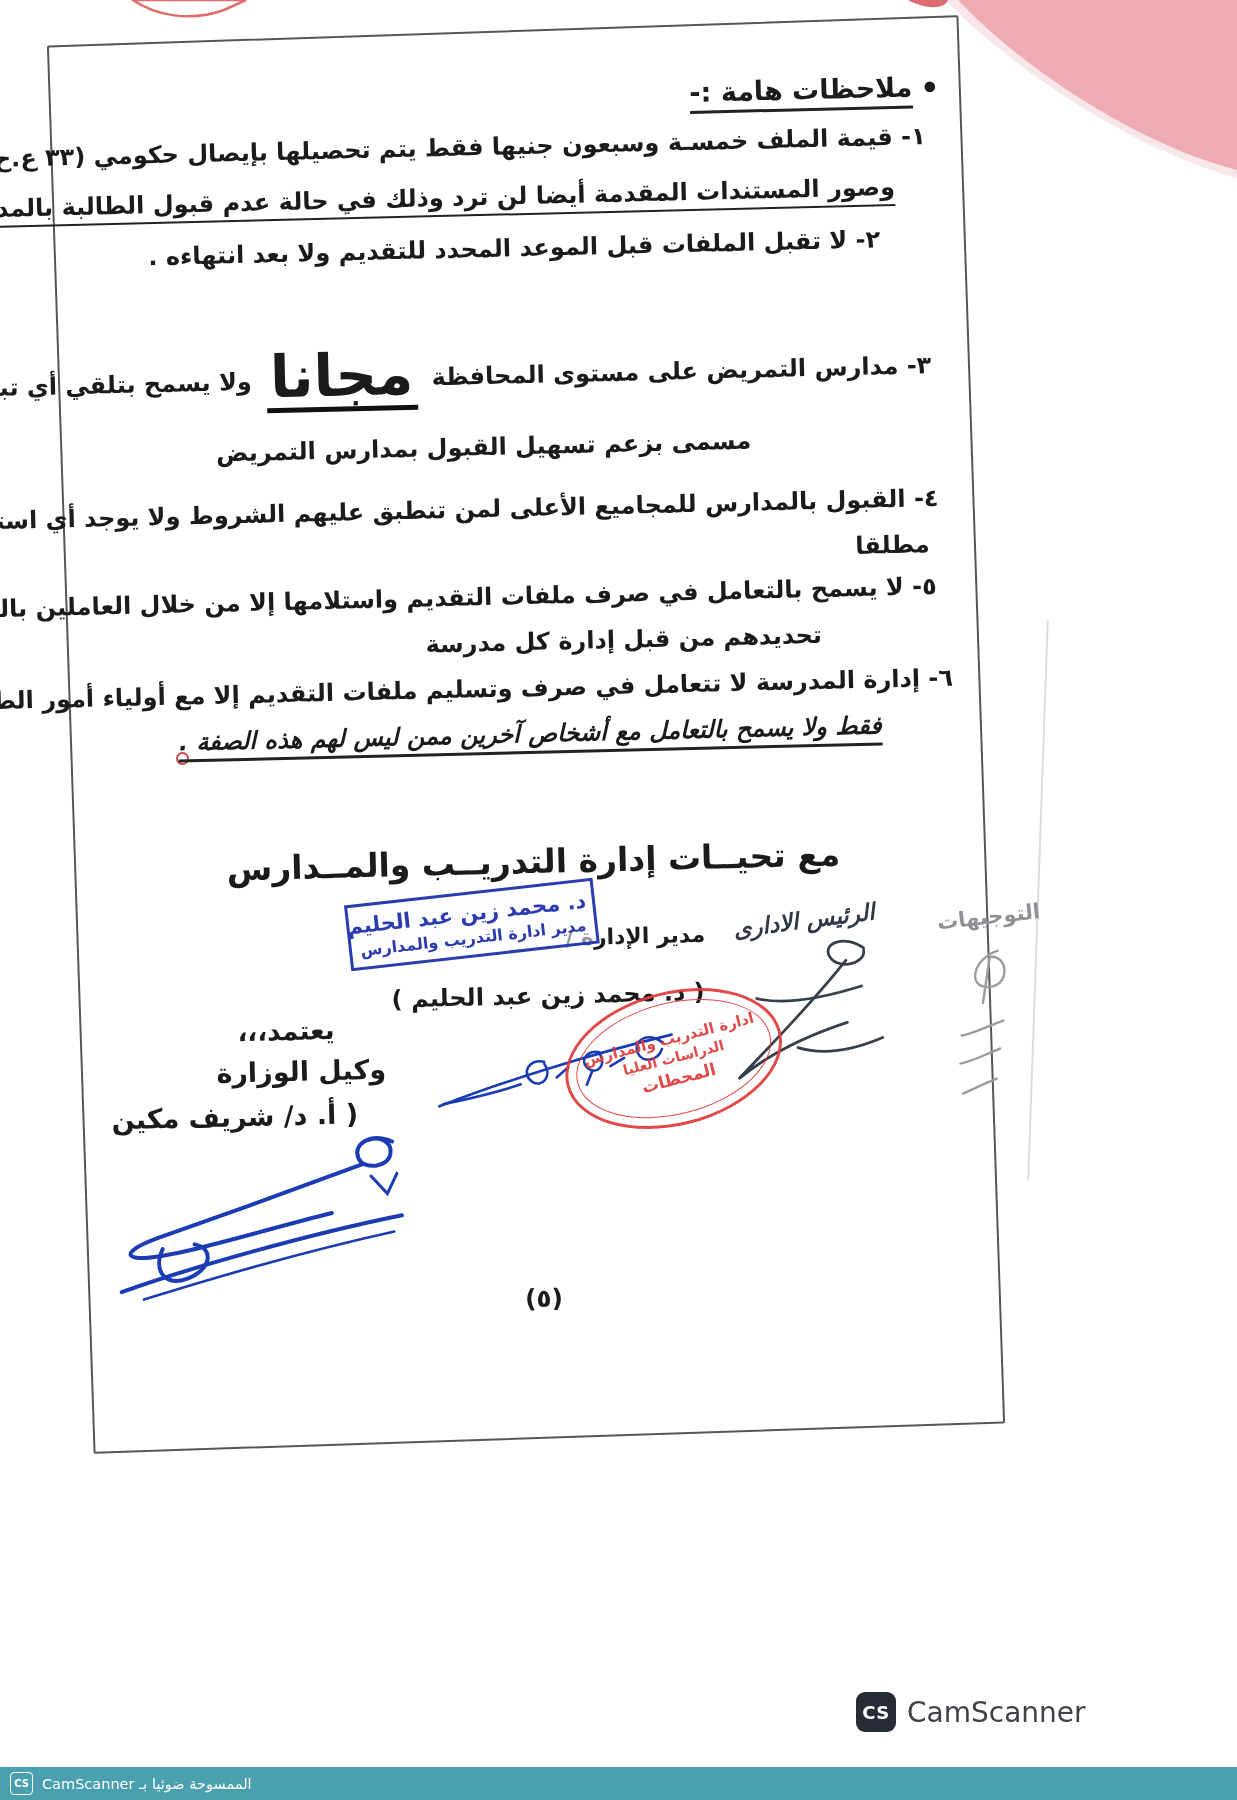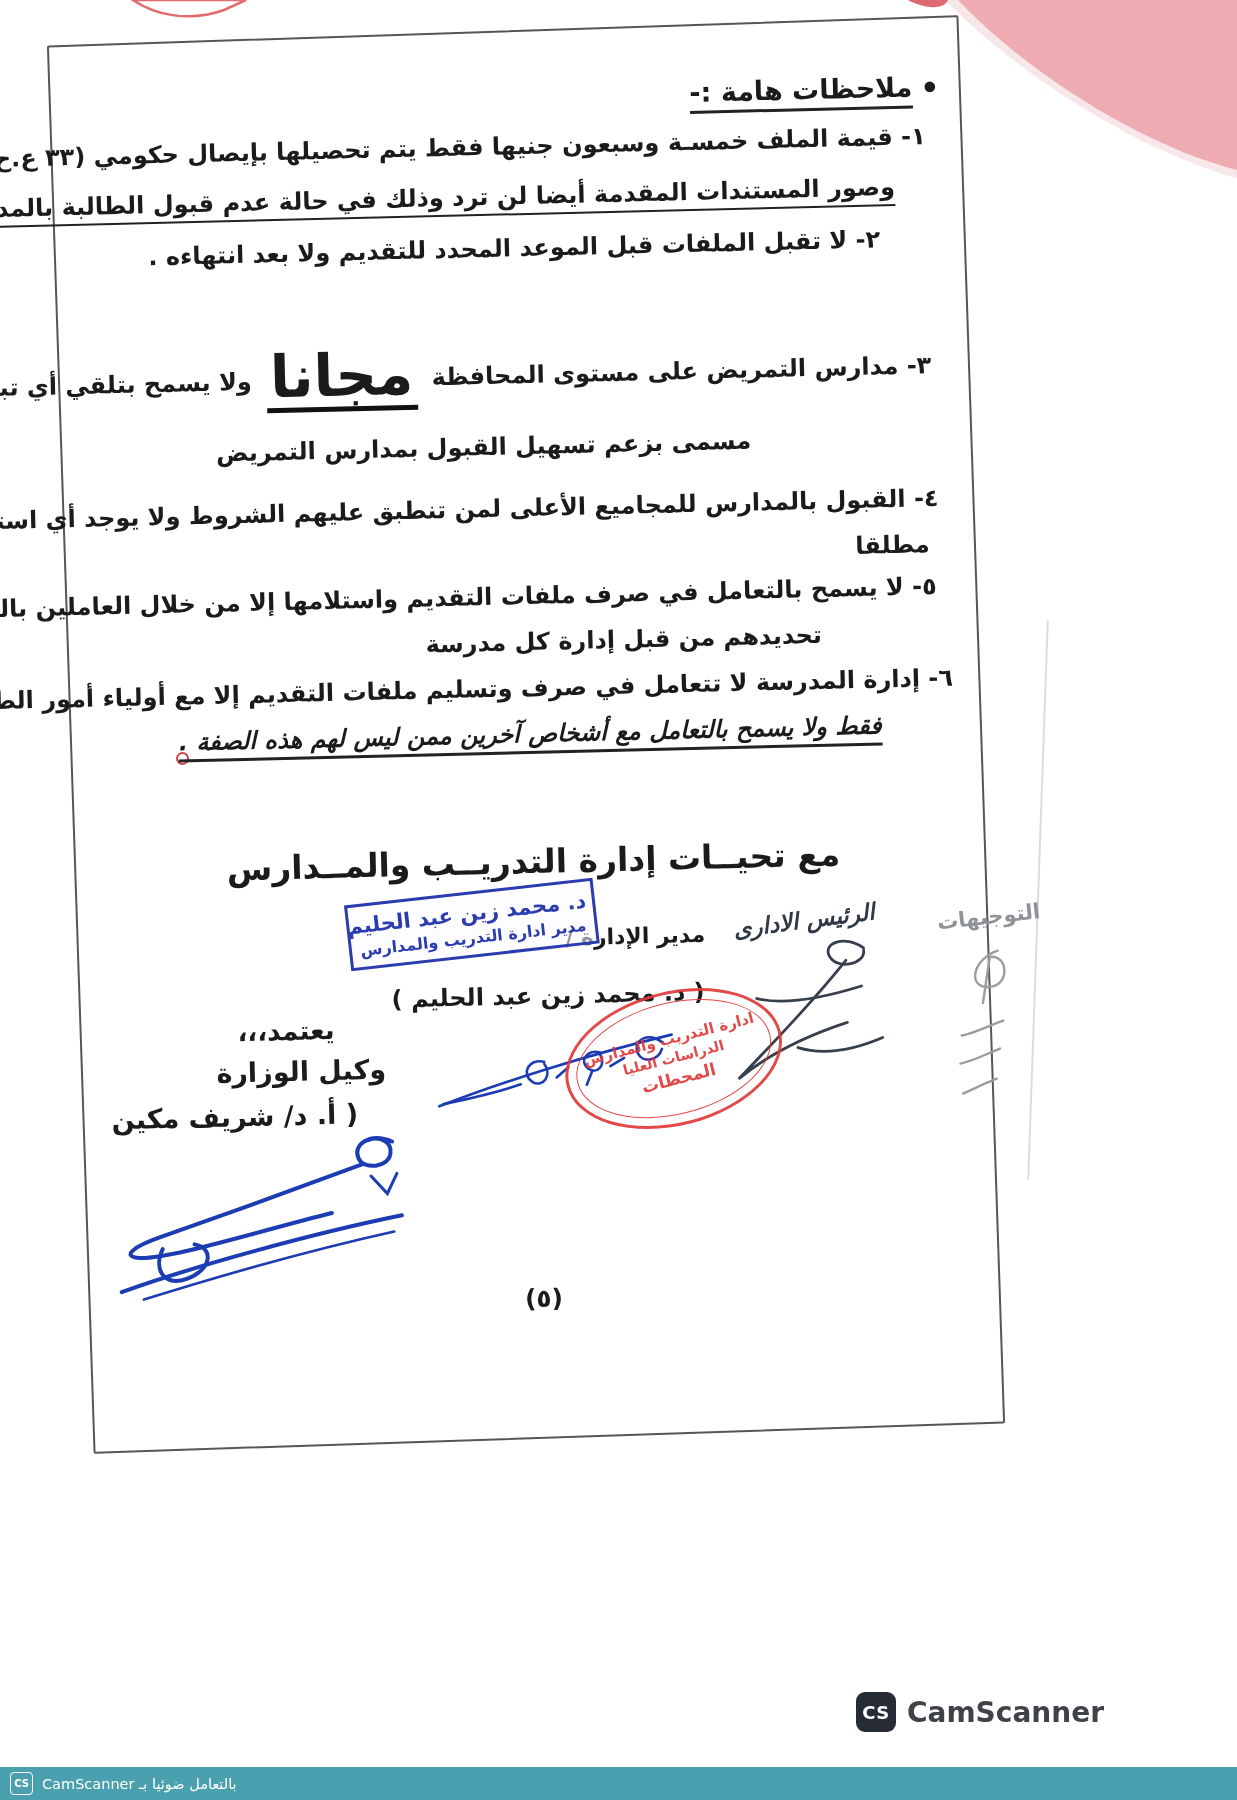--- a/index.html
+++ b/index.html
@@ -74,21 +74,21 @@
   .big-signature{left:0;top:1070px;z-index:2;}
 
   .page-number{top:1234px;left:0;right:0;text-align:center;font-size:25px;font-weight:bold;}
 
   .red-dot{position:absolute;left:176px;top:752px;width:9px;height:9px;border:2px solid #d04444;border-radius:50%;}
 
   
   .cs-logo-block{position:absolute;left:856px;top:1692px;display:flex;align-items:center;gap:11px;}
   .cs-square{width:40px;height:40px;background:#262b36;border-radius:9px;display:flex;align-items:center;justify-content:center;
     color:#ffffff;font-weight:900;font-size:18px;letter-spacing:0.5px;}
-  .cs-brand{font-size:28px;color:#3f4349;font-weight:700;}
+  .cs-brand{font-size:28px;color:#3f4349;font-weight:400;}
 
   .footer-bar{position:absolute;left:0;bottom:0;width:100%;height:33px;background:#4aa0ae;
     display:flex;align-items:center;padding:0 0 0 10px;box-sizing:border-box;gap:9px;}
   .cs-square-small{width:21px;height:21px;border:1.5px solid #ffffff;border-radius:4px;display:flex;align-items:center;justify-content:center;
     color:#ffffff;font-weight:bold;font-size:10px;flex:0 0 auto;}
   .footer-text{color:#ffffff;font-size:14.5px;direction:rtl;}
 
   svg{display:block;}
 </style>
 </head>
@@ -204,16 +204,16 @@
     <div class="abs page-number">(٥)</div>
   </div>
 
   <div class="cs-logo-block">
     <div class="cs-square">CS</div>
     <div class="cs-brand">CamScanner</div>
   </div>
 
   <div class="footer-bar">
     <div class="cs-square-small">CS</div>
-    <span class="footer-text" dir="rtl">بالتعامل ضوئيا بـ CamScanner</span>
+    <span class="footer-text" dir="rtl">الممسوحة ضوئيا بـ CamScanner</span>
   </div>
 
 </div>
 
 </body></html>

